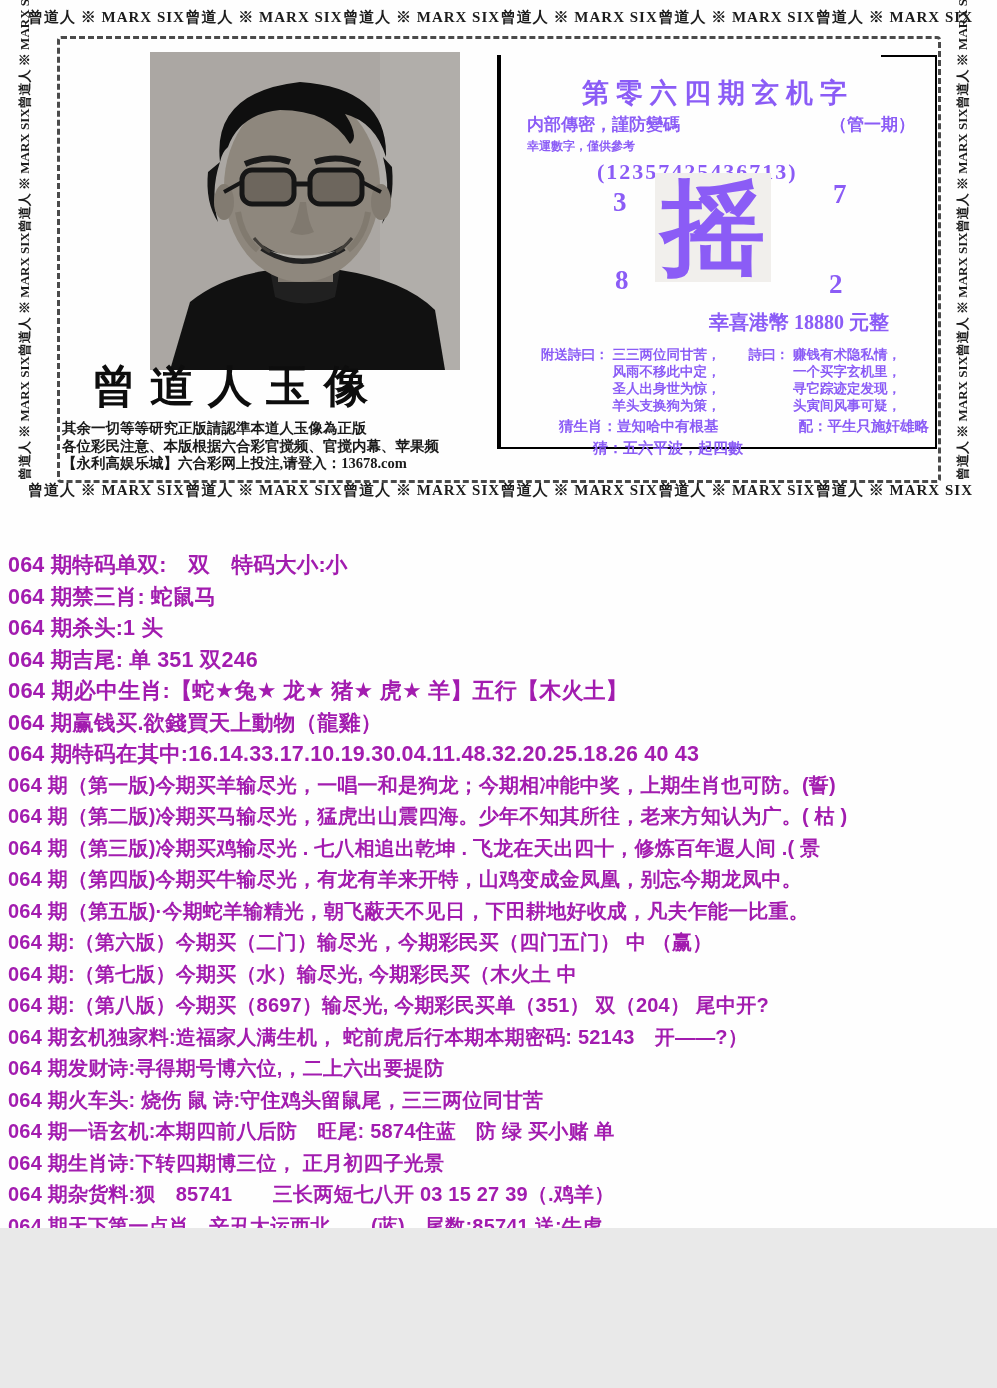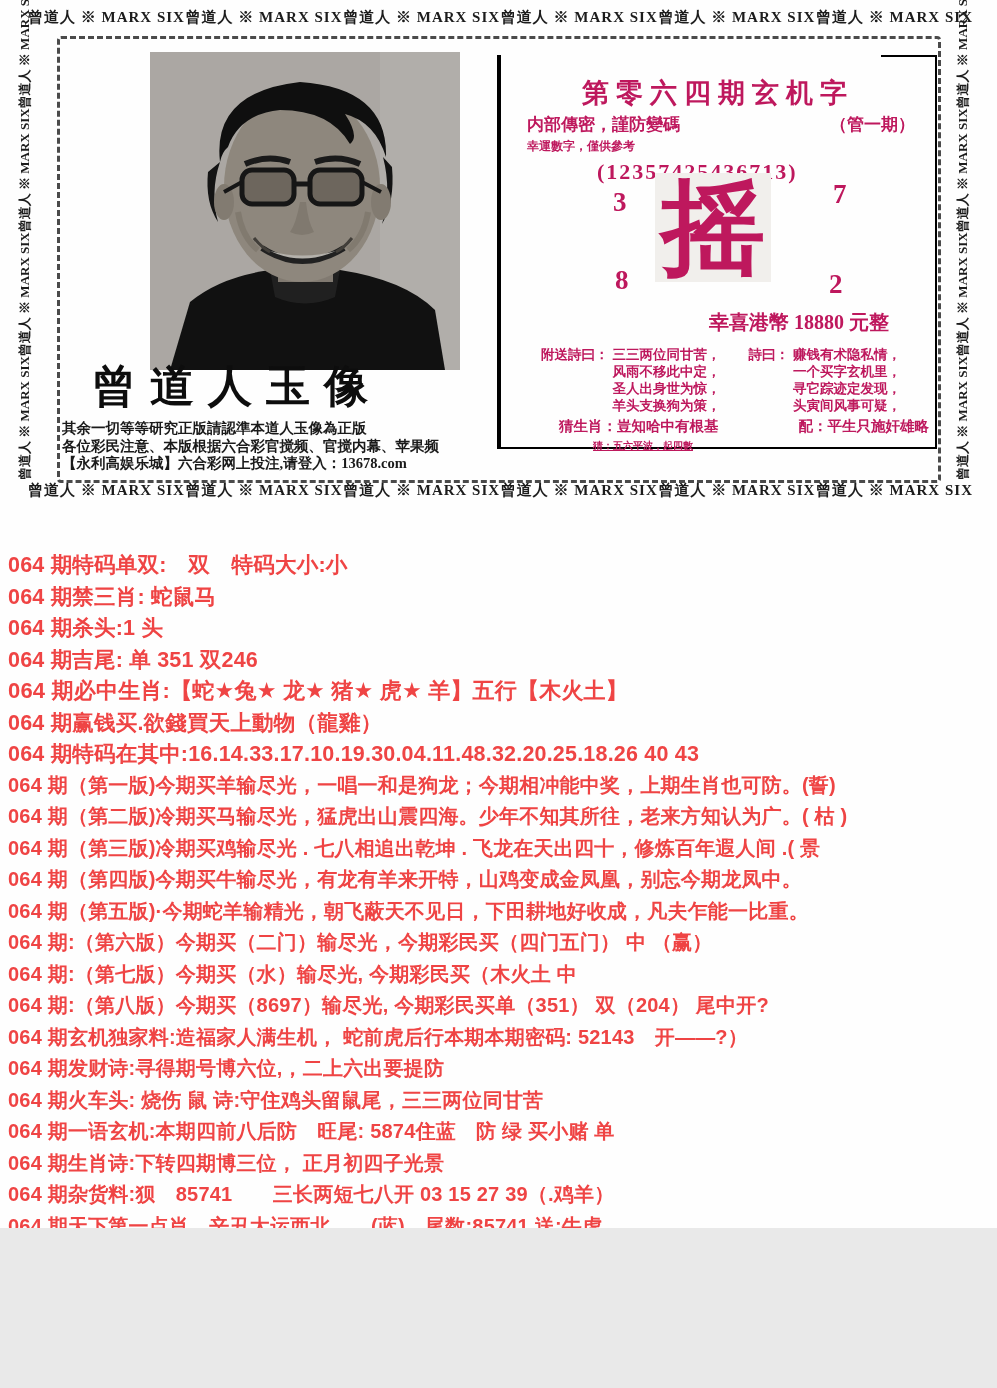--- a/index.html
+++ b/index.html
@@ -28,47 +28,47 @@
            font-family:"Liberation Serif","DejaVu Serif",serif;font-weight:700;font-size:44px;
            letter-spacing:14px;color:#0d0d0d;white-space:nowrap;}
   #notice{position:absolute;left:62px;top:420px;width:440px;
           font-family:"Liberation Serif","DejaVu Serif",serif;font-weight:700;font-size:14.5px;
           line-height:17.5px;color:#1a1a1a;}
   #notice .item{white-space:nowrap;}
 
   
   #mystery-box{position:absolute;left:497px;top:55px;width:434px;height:392px;
                border-left:4px solid #000;border-bottom:2px solid #000;border-right:2px solid #000;
-               font-family:"Liberation Serif","DejaVu Serif",serif;color:#be185d;}
+               font-family:"Liberation Serif","DejaVu Serif",serif;color:#8b5cf6;}
   #mystery-box .hook{position:absolute;top:0;right:0;width:54px;border-top:2px solid #000;height:0;}
   #mb-title{margin-top:20px;text-align:center;font-size:27px;font-weight:900;letter-spacing:7px;white-space:nowrap;}
   .mb-row{display:flex;justify-content:space-between;padding:2px 20px 0 26px;font-size:17px;font-weight:700;}
   #mb-sub2{padding:2px 16px 0 26px;font-size:12px;font-weight:700;}
   #mb-lucky{padding:4px 0 0 96px;font-size:22px;font-weight:700;letter-spacing:2px;}
   #mb-glyph-area{position:relative;height:118px;margin-top:2px;}
   #mb-glyph{position:absolute;left:154px;top:-14px;font-size:104px;font-weight:900;
             background:#f1efec;padding:0 6px;line-height:1.05;}
   .corner-num{position:absolute;font-size:27px;font-weight:700;}
   #num-tl{left:112px;top:0px;}
   #num-tr{left:332px;top:-8px;}
   #num-bl{left:114px;top:78px;}
   #num-br{left:328px;top:82px;}
   #mb-prize{padding:4px 0 0 208px;font-size:20px;font-weight:700;white-space:nowrap;}
   #mb-poems{display:flex;padding:10px 16px 0 40px;font-size:13.5px;font-weight:700;line-height:17px;}
   .poem-label{white-space:nowrap;margin-right:4px;}
   .poem-lines .item{white-space:nowrap;}
   #poem2-wrap{margin-left:28px;display:flex;}
   #mb-guessrow{display:flex;padding:3px 0 0 58px;font-size:14.5px;font-weight:700;gap:28px;}
   #mb-match{margin-left:52px;}
-  #mb-guess{padding:3px 0 0 92px;font-size:10px;font-weight:700;text-decoration:underline;}
+  #mb-guess{padding:3px 0 0 92px;font-size:15px;font-weight:700;}
 
   
   #body-lines{position:absolute;left:8px;top:549px;width:988px;}
   #body-lines .item{height:31.5px;display:flex;align-items:center;white-space:nowrap;
-                    font-size:20px;font-weight:600;letter-spacing:0.2px;color:#ef4444;}
+                    font-size:20px;font-weight:600;letter-spacing:0.2px;color:#a21caf;}
   #body-lines .item:nth-child(-n+7){font-size:21.5px;font-weight:800;}
   #body-lines .item:nth-child(5){font-size:22px;}
   #body-lines .item:nth-child(26){font-size:21.5px;font-weight:800;}
 
   
   #watermark{position:absolute;left:-4px;top:1284px;width:1002px;white-space:nowrap;
              font-size:90px;font-weight:800;letter-spacing:-1px;
              mix-blend-mode:multiply;opacity:0.88;transform:scaleY(1.04);
              font-family:"Liberation Sans","DejaVu Sans",sans-serif;}
 </style>

